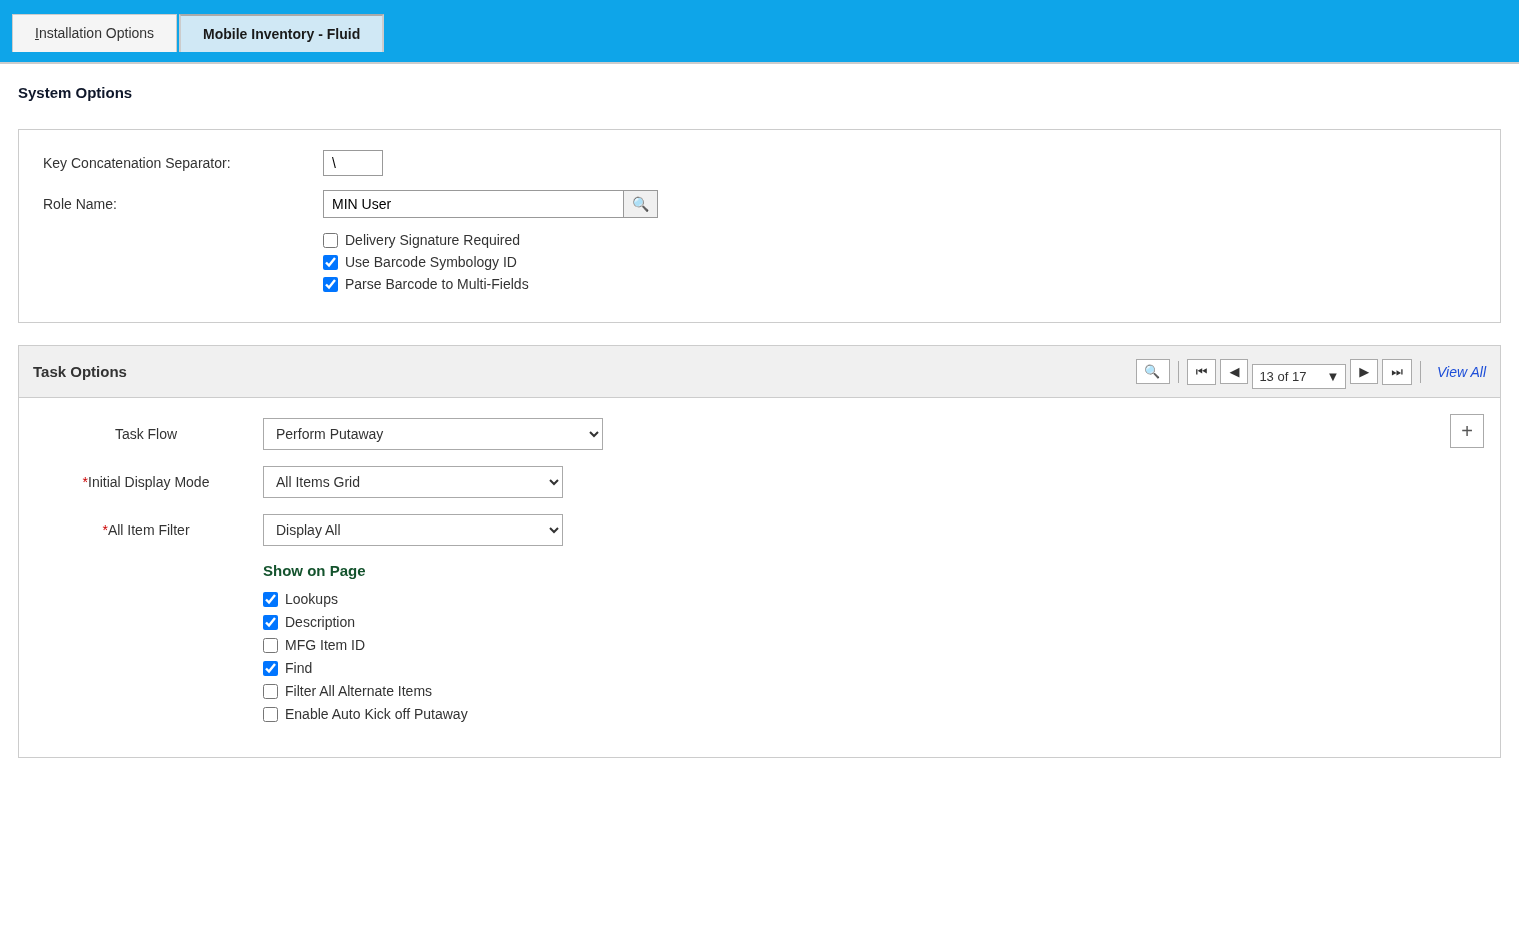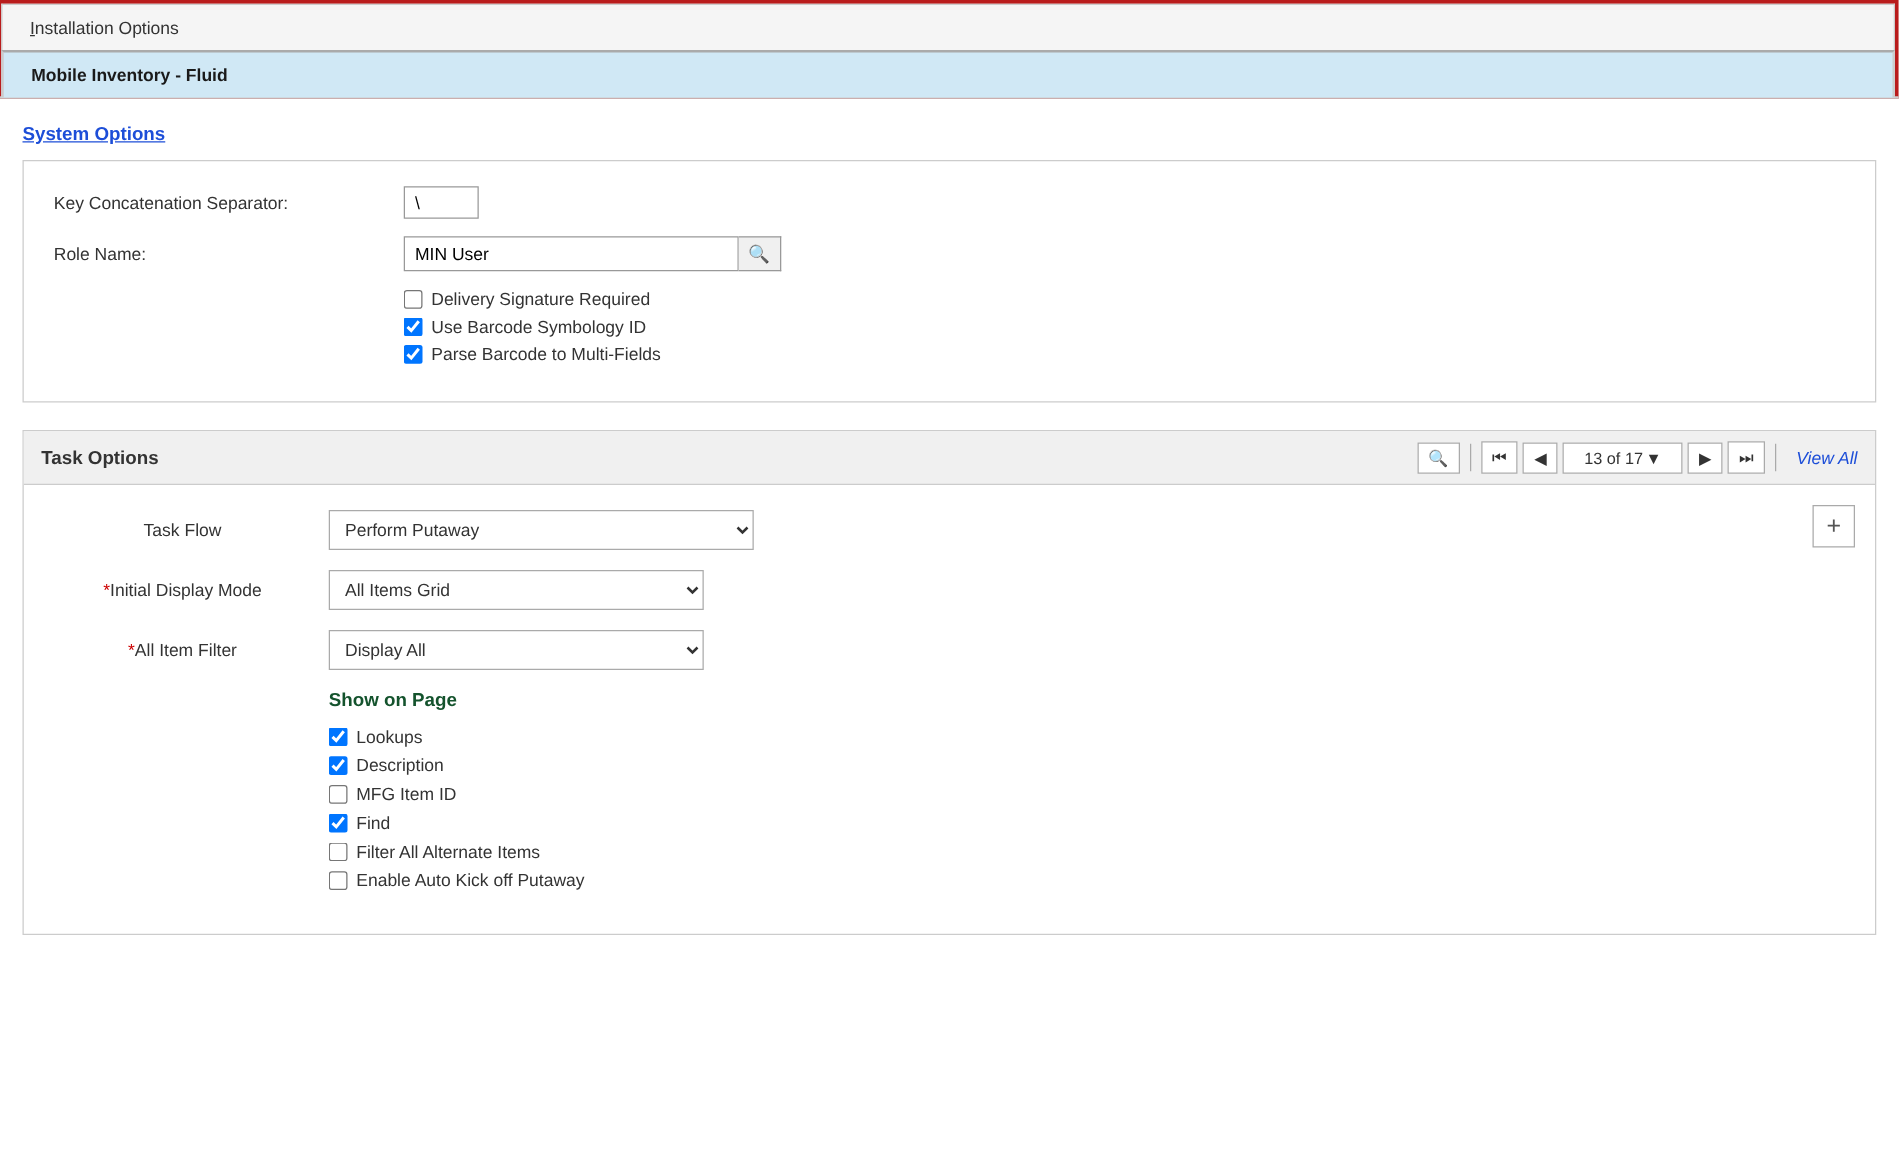--- a/index.html
+++ b/index.html
@@ -7,23 +7,22 @@
       font-family: Arial, Helvetica, sans-serif;
       font-size: 14px;
       background: #fff;
       color: #333;
     }
 
     
     .tabs-bar {
       display: flex;
       border-bottom: 2px solid #ccc;
-      padding: 1px;
-      background: #b91c1c;
-      flex-direction: column;
+      padding: 12px;
+      background: #0ea5e9;
     }
     .tab {
       padding: 10px 22px;
       cursor: pointer;
       border: 1px solid #ccc;
       border-bottom: none;
       background: #f5f5f5;
       font-size: 14px;
       color: #333;
       margin-right: 2px;
@@ -44,25 +43,24 @@
       text-decoration: underline;
     }
 
     
     .main-content {
       padding: 20px 18px;
     }
 
     
     .section-title {
-      color: #1d4ed8;
+      color: #0f172a;
       font-size: 15px;
       font-weight: bold;
-      margin-bottom: 12px;
-      text-decoration: underline;
+      margin-bottom: 28px;
     }
 
     
     .system-options-box {
       border: 1px solid #ccc;
       padding: 20px 24px 24px 24px;
       margin-bottom: 22px;
     }
 
     .form-row {
@@ -78,21 +76,21 @@
     }
     .form-input-small {
       border: 1px solid #999;
       padding: 4px 8px;
       width: 60px;
       font-size: 14px;
     }
     .form-input-role {
       border: 1px solid #999;
       padding: 5px 8px;
-      width: 268px;
+      width: 301px;
       font-size: 14px;
     }
     .role-input-wrapper {
       display: flex;
       align-items: center;
     }
     .search-icon-btn {
       border: 1px solid #999;
       border-left: none;
       background: #f0f0f0;
@@ -154,26 +152,27 @@
     }
     .ctrl-divider {
       width: 1px;
       height: 22px;
       background: #aaa;
       margin: 0 4px;
     }
     .page-dropdown {
       border: 1px solid #aaa;
       background: #fff;
-      padding: 4px 16px;
+      padding: 4px 6px;
       font-size: 13px;
       cursor: pointer;
       display: flex;
       align-items: center;
-      gap: 2px;
+      gap: 20px;
+      margin-top: 10px;
     }
     .view-all-link {
       color: #1d4ed8;
       font-size: 14px;
       cursor: pointer;
       text-decoration: none;
       margin-left: 8px;
       font-style: italic;
     }
 

